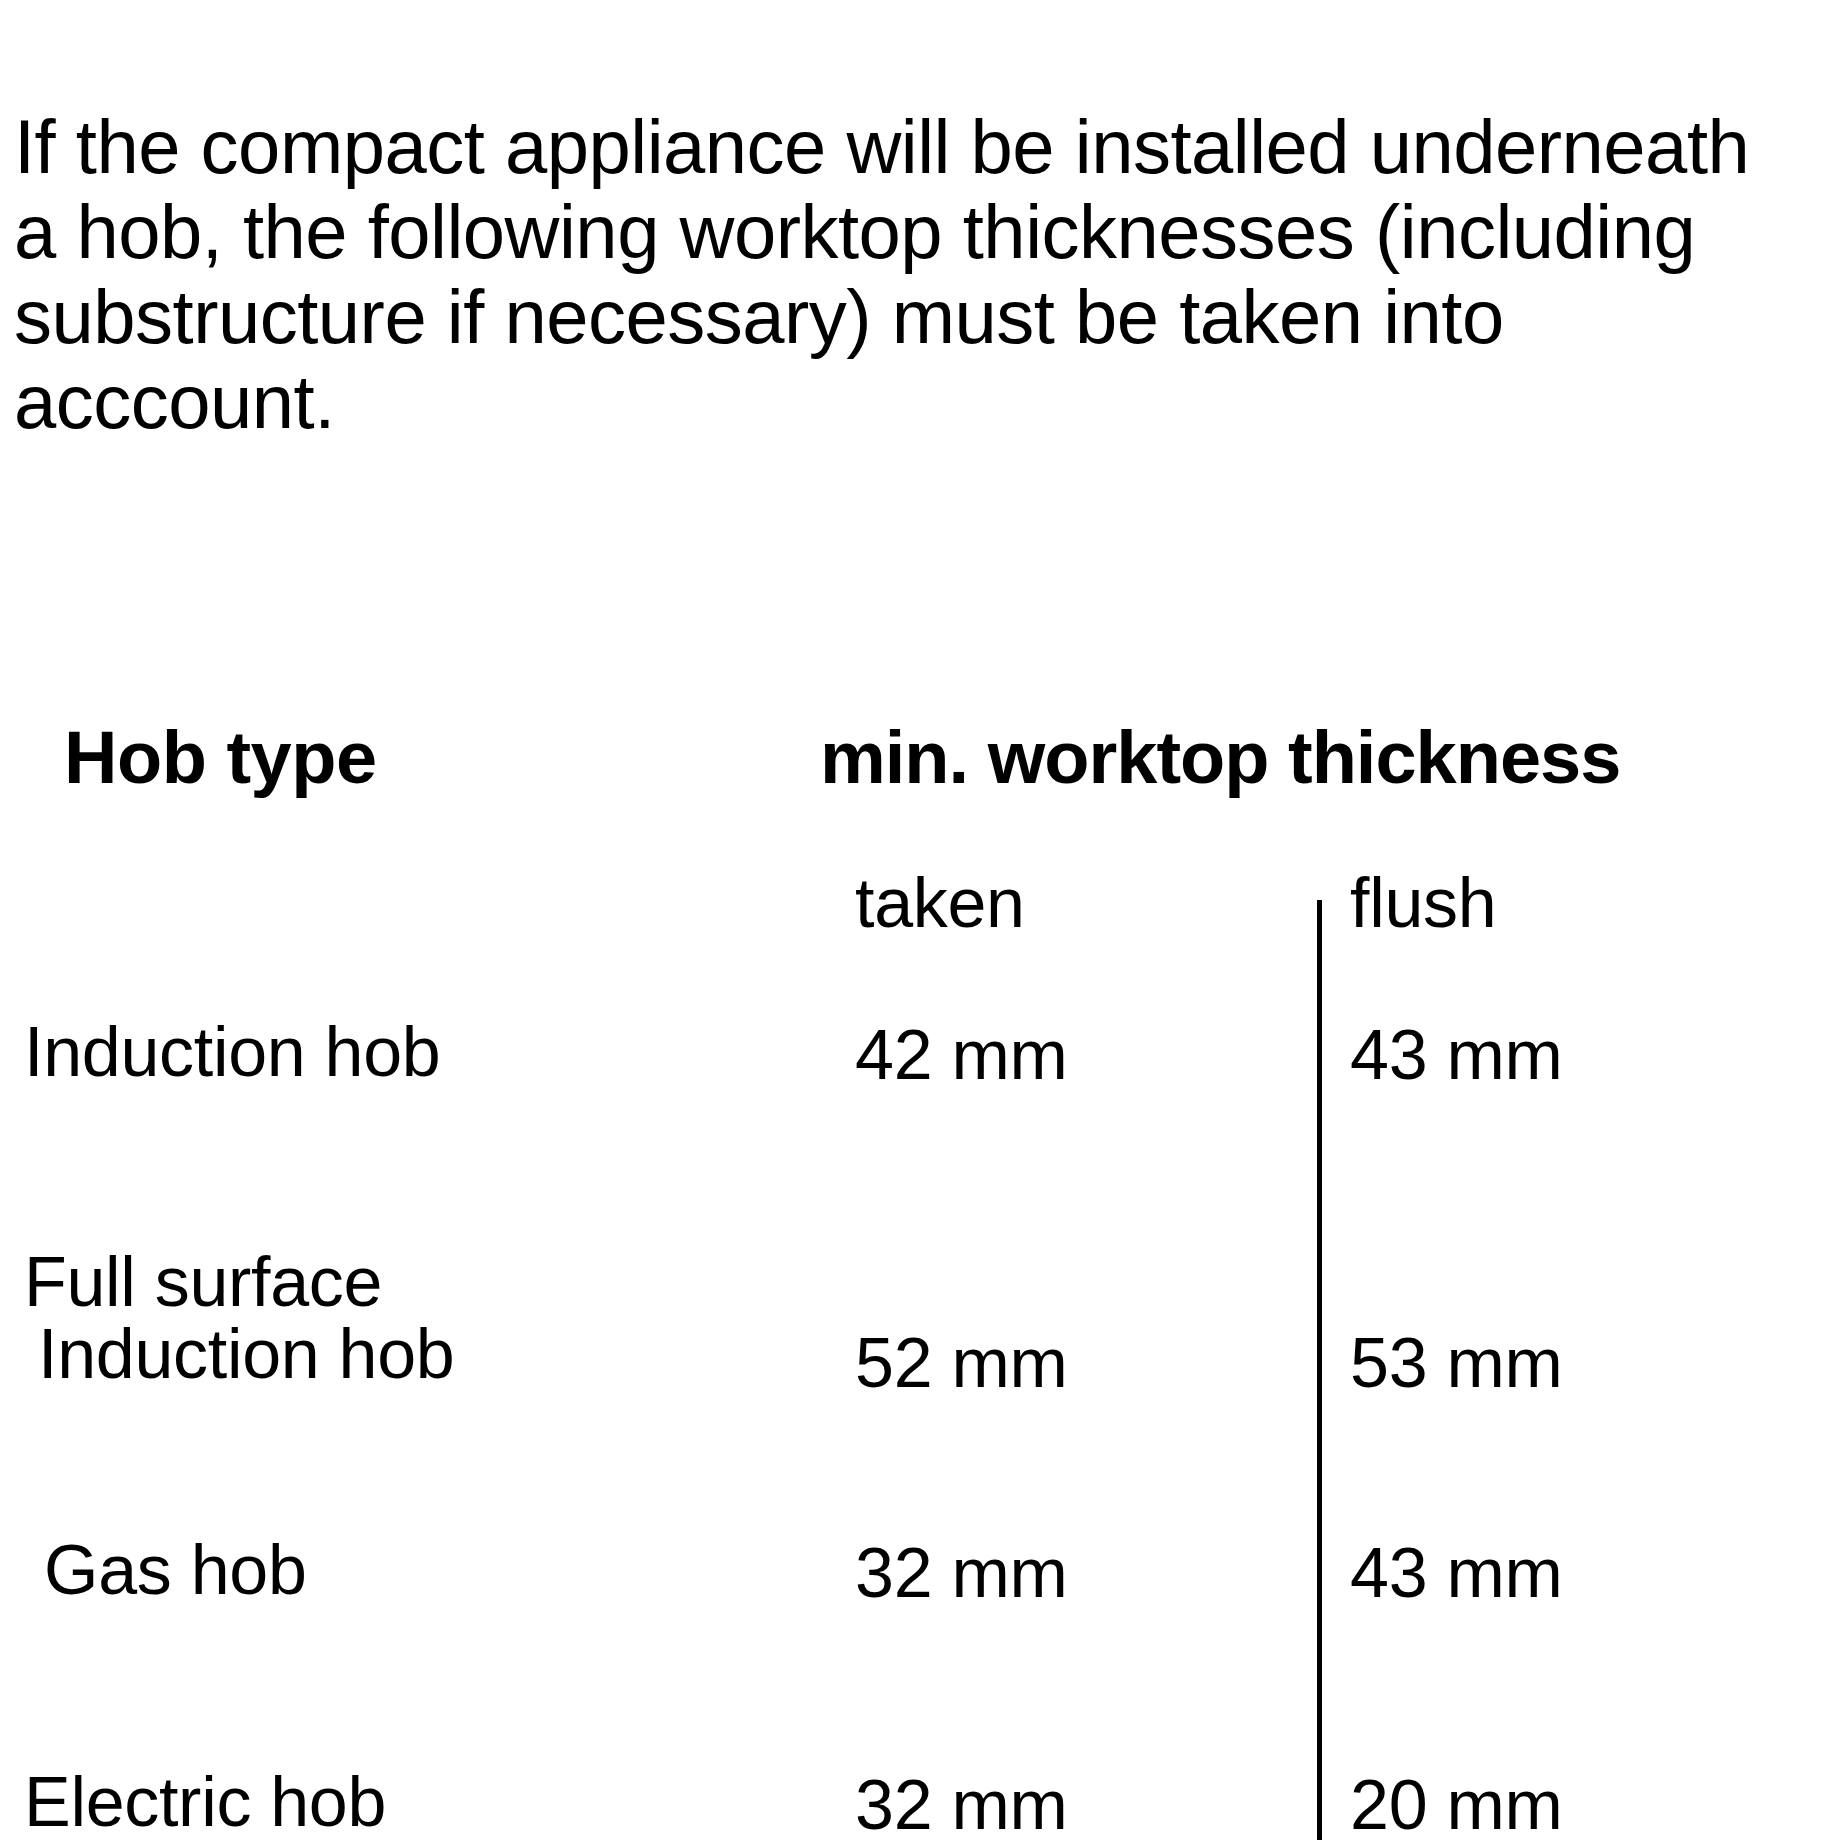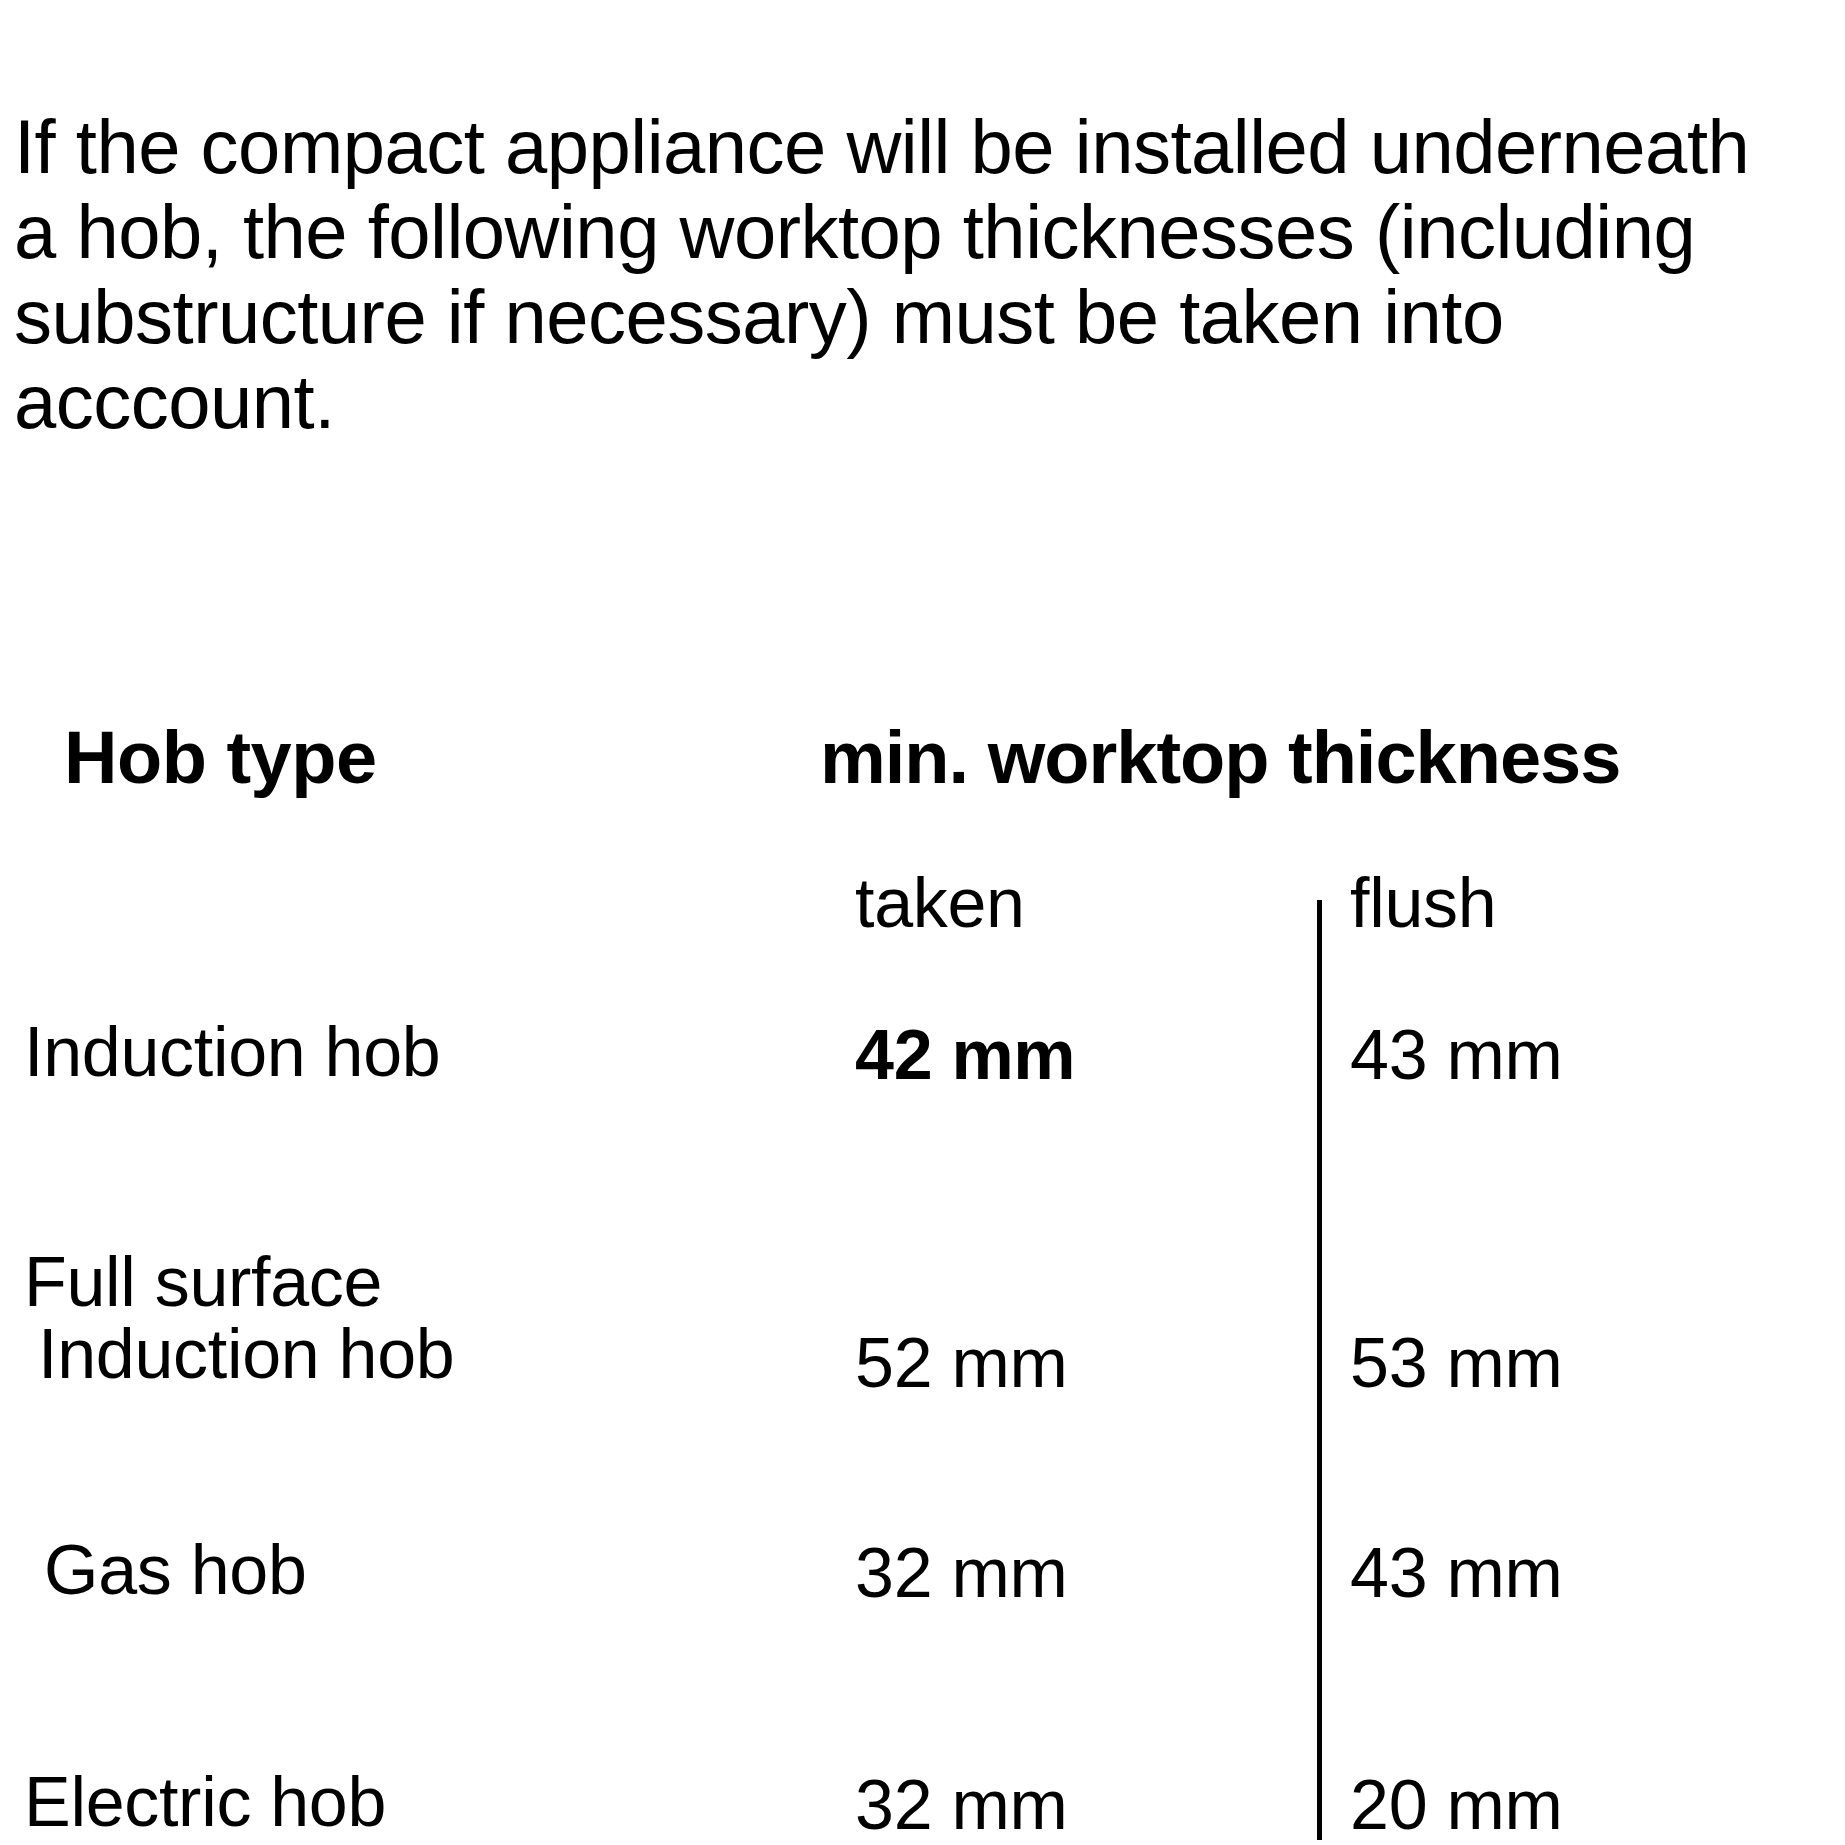--- a/index.html
+++ b/index.html
@@ -97,21 +97,21 @@
     letter-spacing: -0.3px;
     white-space: nowrap;
   }
   
   .row-sub { height: 150px; }
   .row-sub .c-fitted { left: 845px; top: 18px; }
   .row-sub .c-flush  { left: 1340px; top: 18px; }
 
   .row-1 { height: 250px; }
   .row-1 .c-type   { top: 20px; }
-  .row-1 .c-fitted { top: 20px; font-weight: bold; }
+  .row-1 .c-fitted { top: 20px; }
   .row-1 .c-flush  { top: 20px; }
 
   .row-2 { height: 270px; }
   .row-2 .c-type   { top: 0px; }
   .row-2 .c-fitted { top: 78px; }
   .row-2 .c-flush  { top: 78px; }
 
   .row-3 { height: 230px; }
   .row-3 .c-type   { top: 18px; margin-left: 20px; }
   .row-3 .c-fitted { top: 18px; }

